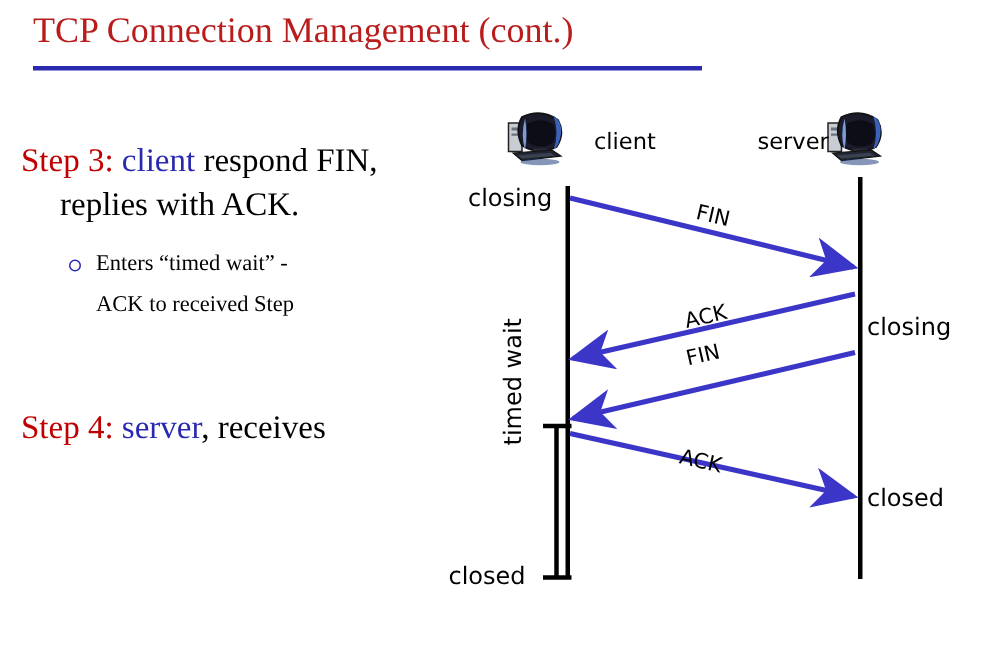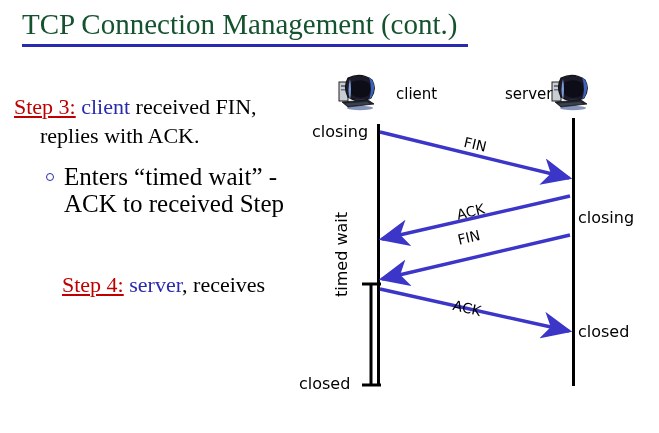--- a/index.html
+++ b/index.html
@@ -15,22 +15,22 @@
     overflow: hidden;
     font-family: "Liberation Serif", serif;
   }
 
   
   #title {
     position: absolute;
     left: 22px;
     top: 8px;
     font-family: "Liberation Serif", serif;
-    font-size: 29px;
-    color: #14532d;
+    font-size: 24px;
+    color: #b91c1c;
     letter-spacing: 0px;
     white-space: nowrap;
   }
   #title-underline {
     position: absolute;
     left: 22px;
     top: 44px;
     width: 446px;
     height: 3px;
     background: #2a2ab0;
@@ -48,35 +48,33 @@
     font-size: 22px;
     line-height: 29px;
     width: 300px;
   }
   #step4 {
     left: 14px;
     top: 270px;
     font-size: 22px;
     line-height: 29px;
     width: 305px;
-    margin-left: 48px;
   }
   .step-kw {
     color: #c00000;
-    text-decoration: underline;
     text-underline-offset: 2px;
   }
   .host-kw { color: #2a2ab0; }
   .indent2 { display: inline-block; padding-left: 26px; }
 
   
   #subbullet {
     left: 46px;
     top: 163px;
-    font-size: 25px;
+    font-size: 15px;
     line-height: 27px;
     width: 260px;
   }
   .bullet-dot {
     position: absolute;
     left: 0px;
     top: 10px;
     width: 8px;
     height: 8px;
     border: 1.6px solid #2a2ab0;
@@ -151,21 +149,21 @@
 </style>
 </head>
 <body>
 
 <div id="slide">
 
   <div id="title">TCP Connection Management (cont.)</div>
   <div id="title-underline"></div>
 
   <div id="step3" class="body-block">
-    <span class="step-kw">Step 3:</span><span>&nbsp;</span><span class="host-kw">client</span><span> received FIN,</span><br>
+    <span class="step-kw">Step 3:</span><span>&nbsp;</span><span class="host-kw">client</span><span> respond FIN,</span><br>
     <span class="indent2">replies with ACK.</span>
   </div>
 
   <div id="subbullet" class="body-block">
     <span class="bullet-dot"></span>
     <span class="bullet-text">Enters “timed wait” -</span>
     <span class="bullet-text">ACK to received Step</span>
   </div>
 
   <div id="step4" class="body-block">

